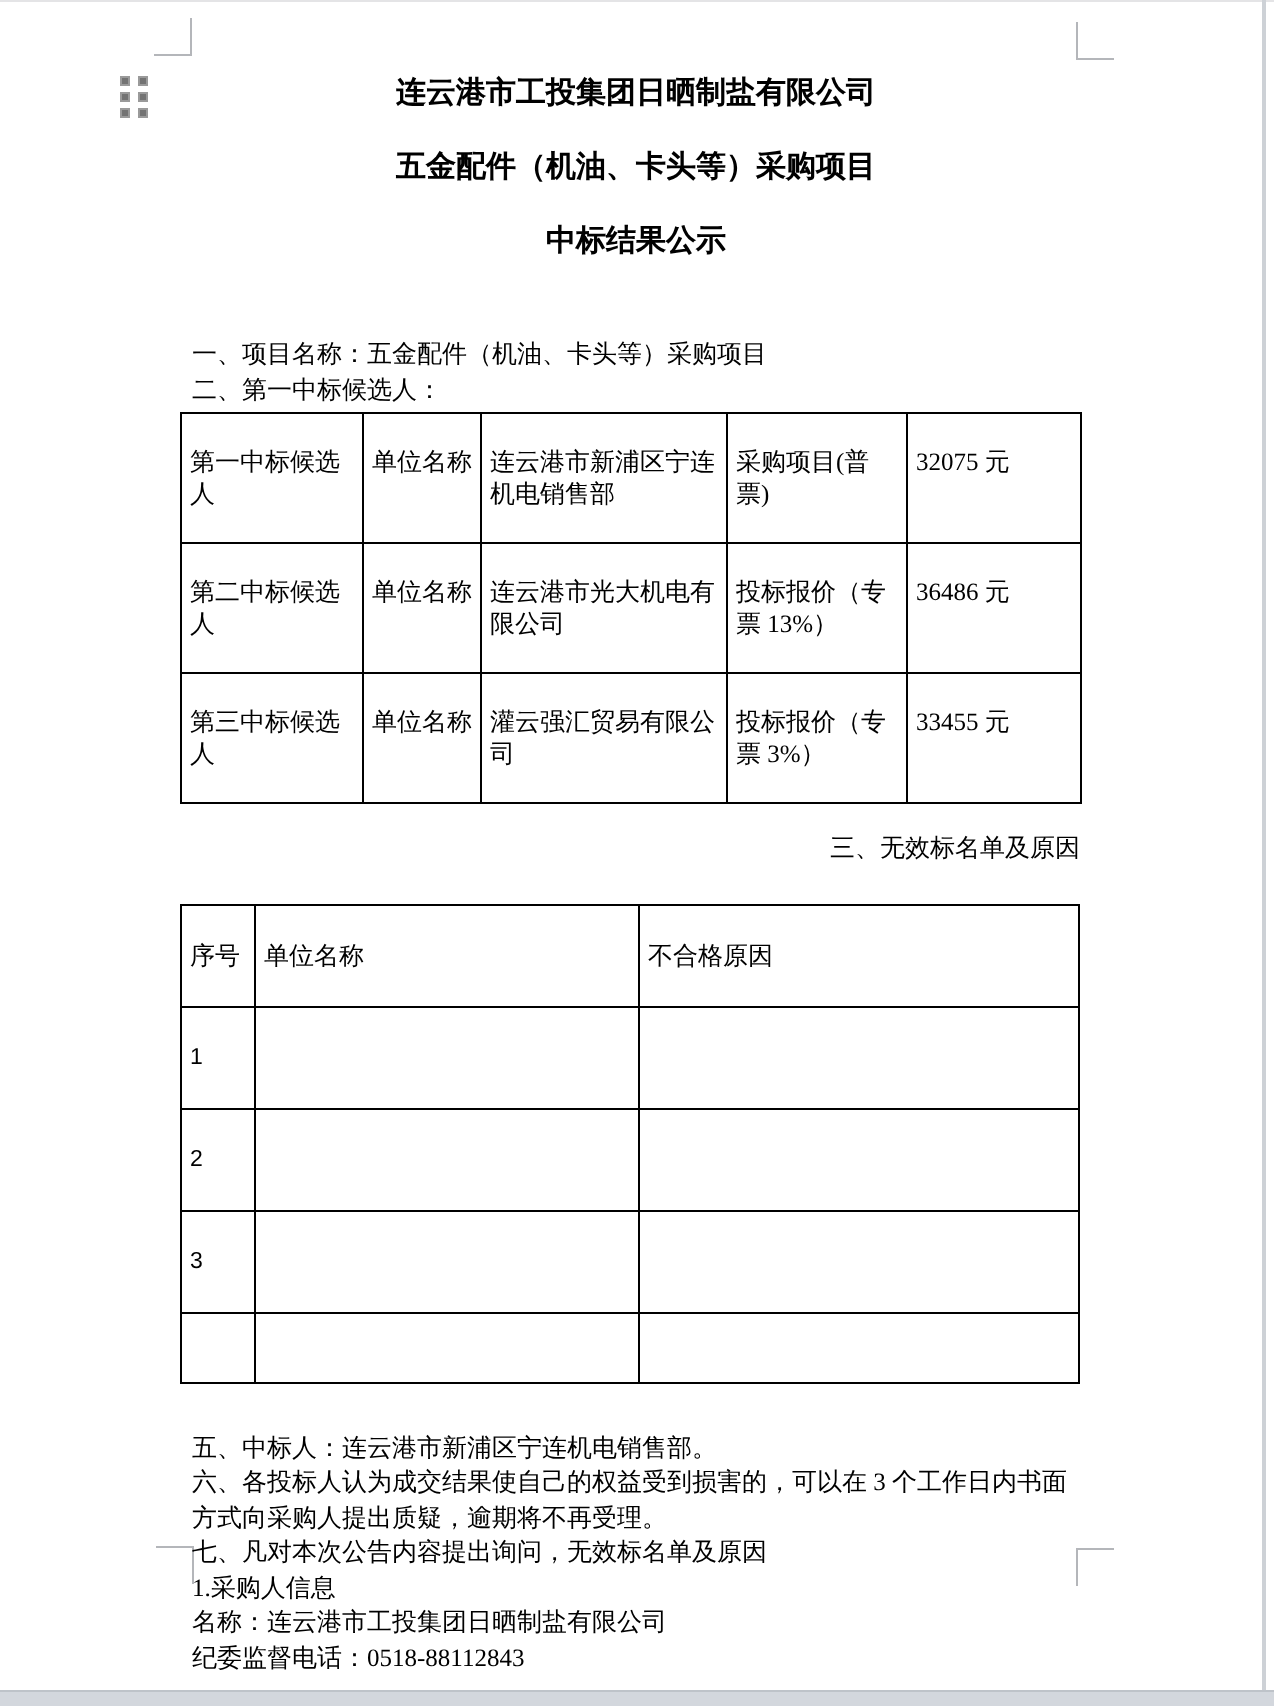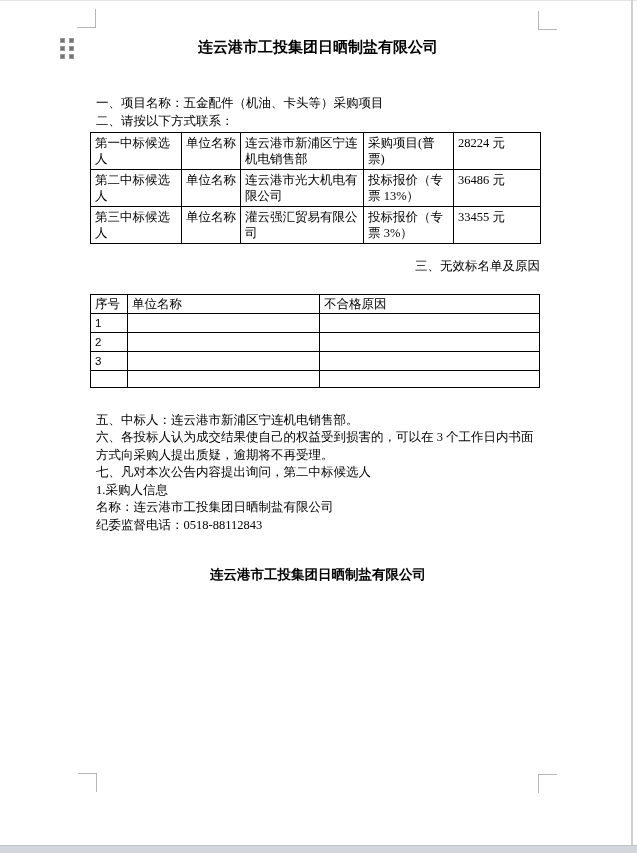--- a/index.html
+++ b/index.html
@@ -25,28 +25,28 @@
   .dots { position:absolute; left:60px; top:38px; display:grid; grid-template-columns:repeat(2,5px); grid-auto-rows:5px; gap:3px 4px; cursor:move; }
   .dots i { display:block; width:5px; height:5px; background:#737373; box-shadow:inset 0 0 0 1px #9a9a9a; }
   
   .content { position:absolute; left:96px; top:28px; width:444px; font-size:12.5px; line-height:17.5px;margin-top:12px; }
   .doc-title { text-align:center; font-weight:bold; font-size:15px; line-height:15px; margin-bottom:22px; }
   .sec { white-space:pre-wrap; }
   .sec-1 { margin-top:40px; }
   .sec-3 { margin-top:14px;text-align:right; }
   .sec-5 { margin-top:24px;font-family:Liberation Serif, serif; }
   table { border-collapse:collapse; table-layout:fixed; margin-left:-6px; width:450px; }
-  td { border:1px solid #000; font-size:12.5px; line-height:16px; padding:2px 4px; vertical-align:top; word-break:break-all; }
+  td { border:1px solid #000; font-size:12.5px; line-height:16px; padding:16px 4px; vertical-align:top; word-break:break-all; }
   .tbl-candidates { margin-top:2px; }
   .tbl-candidates td { height:35px; }
   .tbl-candidates col.c1{width:91px;} .tbl-candidates col.c2{width:59px;}
   .tbl-candidates col.c3{width:123px;} .tbl-candidates col.c4{width:90px;}
   .tbl-candidates col.c5{width:87px;}
   .tbl-invalid { margin-top:18px; width:449px; }
-  .tbl-invalid td { height:17px; padding:1px 4px; }
+  .tbl-invalid td { height:17px; padding:17px 4px; }
   .tbl-invalid col.c1{width:37px;} .tbl-invalid col.c2{width:192px;} .tbl-invalid col.c3{width:220px;}
   .num { font-family:"Liberation Sans", sans-serif; font-size:11.5px; }
   .footer { margin-top:30px; text-align:center; font-weight:bold; font-size:13.5px; line-height:22px; }
 </style>
 </head>
 <body>
 
 <div class="top-edge"></div>
 <div class="right-edge"></div>
 <div class="bottom-strip"></div>
@@ -61,39 +61,41 @@
     <i></i>
     <i></i>
     <i></i>
     <i></i>
     <i></i>
 </div>
 
 <div class="content">
 
   <div class="doc-title">连云港市工投集团日晒制盐有限公司</div>
+  <div class="doc-title">五金配件（机油、卡头等）采购项目</div>
+  <div class="doc-title">中标结果公示</div>
 
   <div class="sec sec-1">一、项目名称：五金配件（机油、卡头等）采购项目</div>
-  <div class="sec">二、请按以下方式联系：</div>
+  <div class="sec">二、第一中标候选人：</div>
 
   <table class="tbl-candidates">
     <colgroup>
         <col class="c1">
         <col class="c2">
         <col class="c3">
         <col class="c4">
         <col class="c5">
       </colgroup>
     <tbody>
         <tr>
       <td>第一中标候选人</td>
       <td>单位名称</td>
       <td>连云港市新浦区宁连机电销售部</td>
       <td>采购项目(普票)</td>
-      <td>28224 元</td>
+      <td>32075 元</td>
     </tr>
     <tr>
       <td>第二中标候选人</td>
       <td>单位名称</td>
       <td>连云港市光大机电有限公司</td>
       <td>投标报价（专票 13%）</td>
       <td>36486 元</td>
     </tr>
     <tr>
       <td>第三中标候选人</td>
@@ -137,21 +139,21 @@
     <tr>
       <td class="num"></td>
       <td></td>
       <td></td>
     </tr>
   </tbody>
     </table>
 
   <div class="sec sec-5">五、中标人：连云港市新浦区宁连机电销售部。</div>
   <div class="sec">六、各投标人认为成交结果使自己的权益受到损害的，可以在 3 个工作日内书面方式向采购人提出质疑，逾期将不再受理。</div>
-  <div class="sec">七、凡对本次公告内容提出询问，第二中标候选人</div>
+  <div class="sec">七、凡对本次公告内容提出询问，无效标名单及原因</div>
 
   <div class="sec">1.采购人信息</div>
   <div class="sec">名称：连云港市工投集团日晒制盐有限公司</div>
   <div class="sec">纪委监督电话：0518-88112843</div>
 
   <div class="footer">
     <div>连云港市工投集团日晒制盐有限公司</div>
   </div>
 
 </div>

